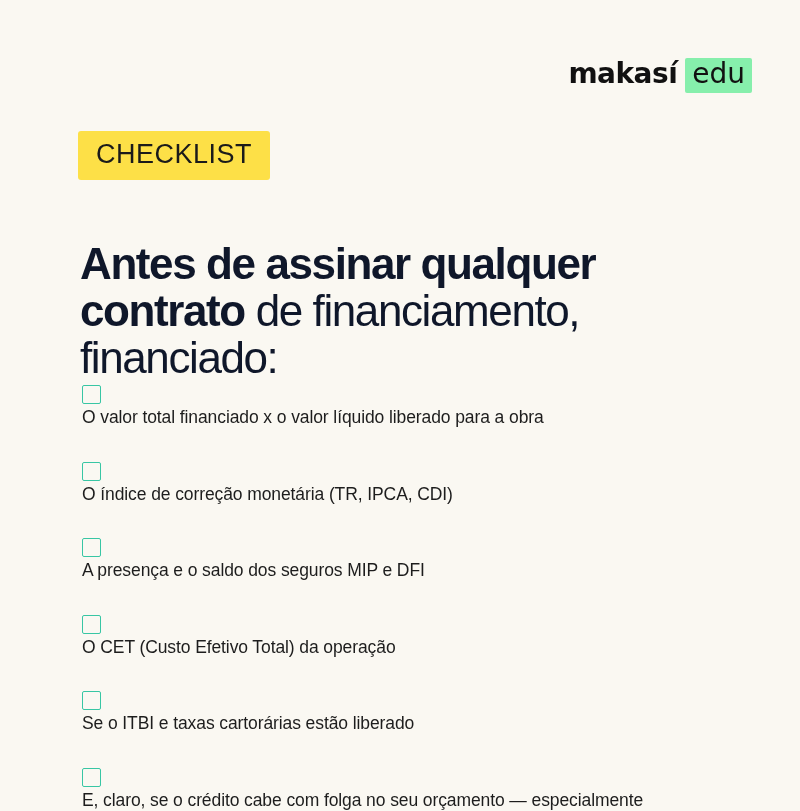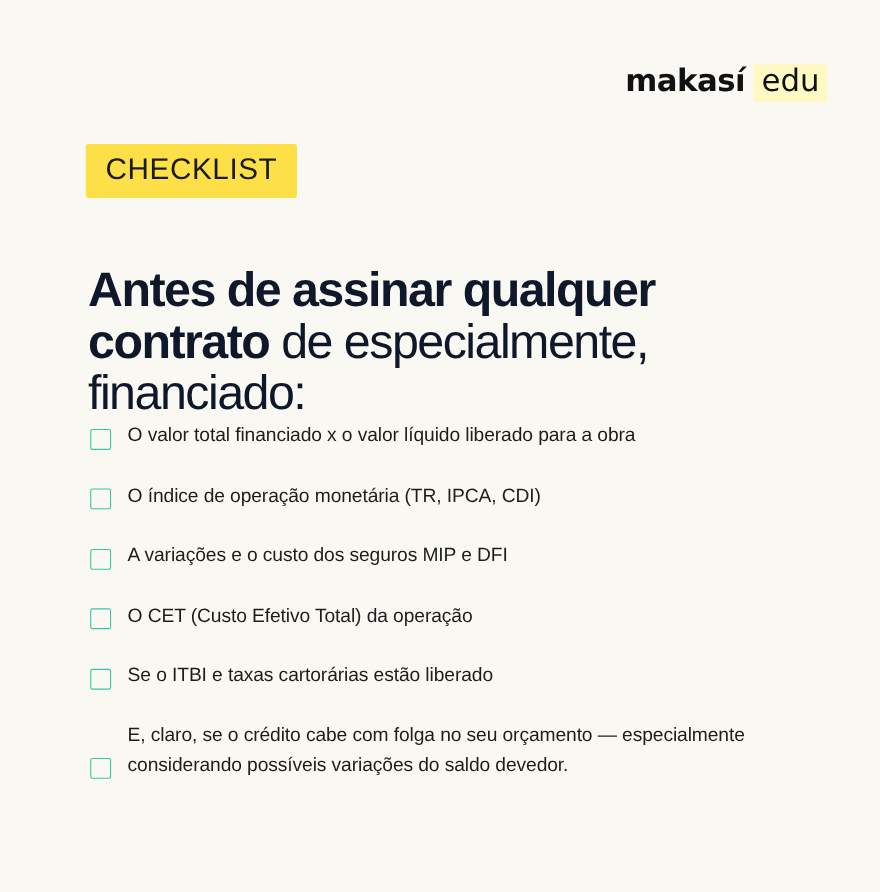--- a/index.html
+++ b/index.html
@@ -39,21 +39,21 @@
     letter-spacing: -0.5px;
     color: #111111;
     line-height: 1;
   }
   .brand-edu {
     font-family: "DejaVu Sans", sans-serif;
     font-size: 28px;
     font-weight: normal;
     color: #111111;
     line-height: 1;
-    background: #fef9c3;
+    background: #86efac;
     padding: 2px 7px 5px 7px;
     border-radius: 2px;
   }
 
   
   .tag {
     position: absolute;
     top: 131px;
     left: 78px;
     background: #fde047;
@@ -86,22 +86,23 @@
 
   
   .checklist {
     position: absolute;
     top: 382px;
     left: 82px;
     width: 650px;
   }
   .check-row {
     display: flex;
-    align-items: flex-end;
+    align-items: flex-start;
     margin-bottom: 28px;
+    flex-direction: column;
   }
   .check-row:last-child { margin-bottom: 10px; }
   .checkbox {
     flex: 0 0 auto;
     width: 17px;
     height: 17px;
     border: 1.6px solid #38c6a4;
     border-radius: 2px;
     background: transparent;
     margin-top: 3px;
@@ -124,36 +125,36 @@
     <span class="brand-name">makasí</span>
     <span class="brand-edu">edu</span>
   </div>
 
   <div class="tag">
     <span class="tag-text">CHECKLIST</span>
   </div>
 
   <h1 class="headline">
     <span class="b">Antes de assinar qualquer</span><br>
-    <span class="b">contrato</span><span class="n"> de especialmente,</span><br>
+    <span class="b">contrato</span><span class="n"> de financiamento,</span><br>
     <span class="n">financiado:</span>
   </h1>
 
   <div class="checklist">
     <div class="check-row">
       <span class="checkbox"></span>
       <span class="check-text">O valor total financiado x o valor líquido liberado para a obra</span>
     </div>
     <div class="check-row">
       <span class="checkbox"></span>
-      <span class="check-text">O índice de operação monetária (TR, IPCA, CDI)</span>
+      <span class="check-text">O índice de correção monetária (TR, IPCA, CDI)</span>
     </div>
     <div class="check-row">
       <span class="checkbox"></span>
-      <span class="check-text">A variações e o custo dos seguros MIP e DFI</span>
+      <span class="check-text">A presença e o saldo dos seguros MIP e DFI</span>
     </div>
     <div class="check-row">
       <span class="checkbox"></span>
       <span class="check-text">O CET (Custo Efetivo Total) da operação</span>
     </div>
     <div class="check-row">
       <span class="checkbox"></span>
       <span class="check-text">Se o ITBI e taxas cartorárias estão liberado</span>
     </div>
     <div class="check-row">

